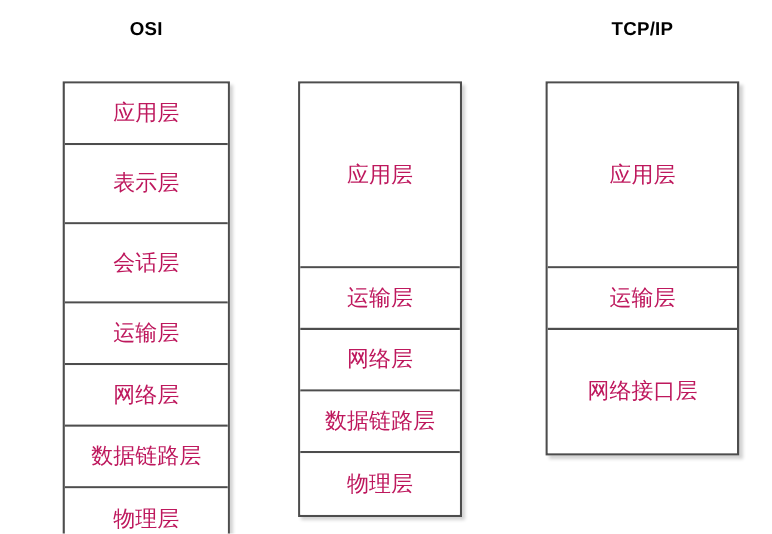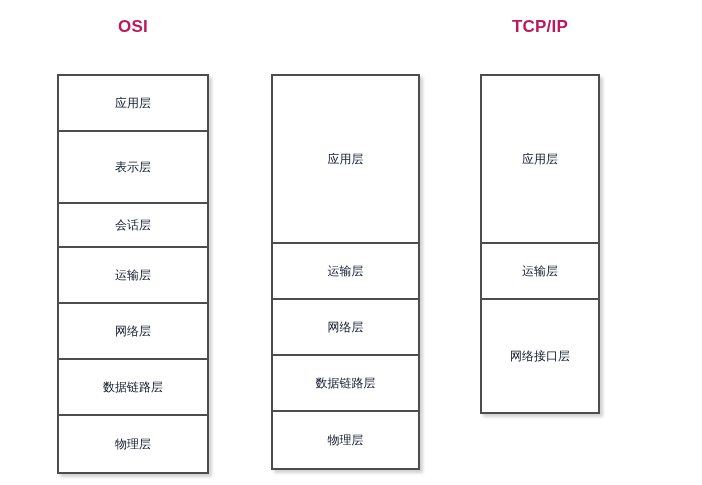--- a/index.html
+++ b/index.html
@@ -30,21 +30,21 @@
   }
 
   .model-title {
     position: absolute;
     top: 16px;
     left: 0;
     width: 100%;
     text-align: center;
     font-size: 17px;
     font-weight: bold;
-    color: #be185d;
+    color: #000000;
     letter-spacing: 0.2px;
     line-height: 22px;
     white-space: nowrap;
   }
 
   .stack {
     position: absolute;
     top: 74px;
     left: 0;
     width: 100%;
@@ -61,48 +61,48 @@
     align-items: center;
     justify-content: center;
     background: #ffffff;
   }
 
   .layer-row:last-child {
     border-bottom: none;
   }
 
   .layer-label {
-    font-size: 12px;
-    color: #0f172a;
+    font-size: 20px;
+    color: #be185d;
     line-height: 20px;
     text-align: center;
     white-space: nowrap;
     font-family: Liberation Serif, serif;
   }
 
   
   #col-osi    { left: 57px;  width: 152px; }
   #col-five   { left: 271px; width: 149px; }
-  #col-tcpip  { left: 480px; width: 120px; }
+  #col-tcpip  { left: 496px; width: 176px; }
 </style>
 </head>
 <body>
 
 <div class="diagram">
 
   <div class="model-column" id="col-osi">
     <div class="model-title">OSI</div>
     <div class="stack">
       <div class="layer-row" style="height:56px">
         <span class="layer-label">应用层</span>
       </div>
       <div class="layer-row" style="height:72px">
         <span class="layer-label">表示层</span>
       </div>
-      <div class="layer-row" style="height:44px">
+      <div class="layer-row" style="height:72px">
         <span class="layer-label">会话层</span>
       </div>
       <div class="layer-row" style="height:56px">
         <span class="layer-label">运输层</span>
       </div>
       <div class="layer-row" style="height:56px">
         <span class="layer-label">网络层</span>
       </div>
       <div class="layer-row" style="height:56px">
         <span class="layer-label">数据链路层</span>

